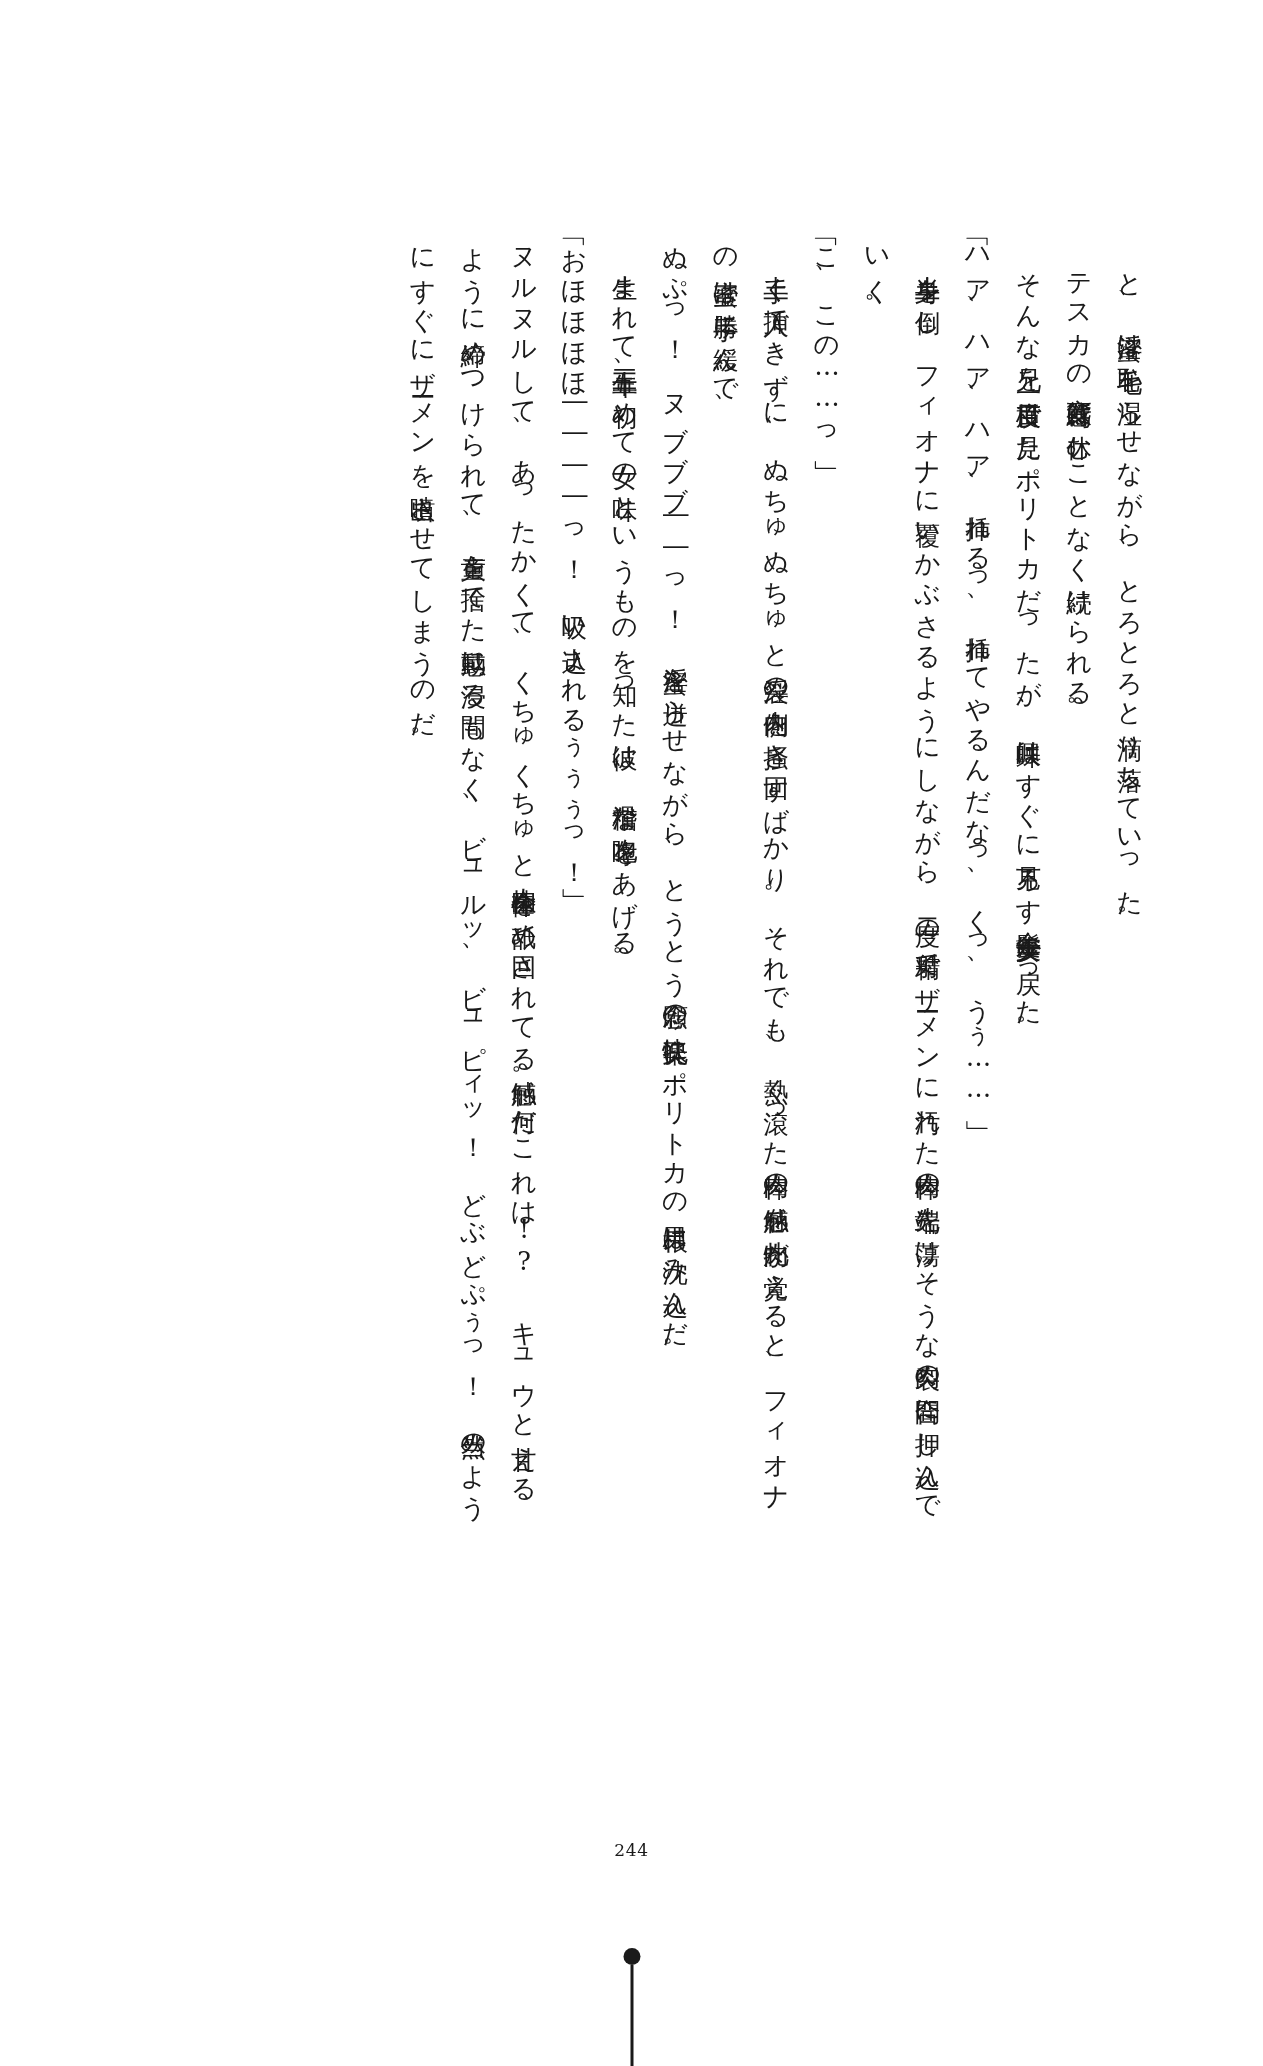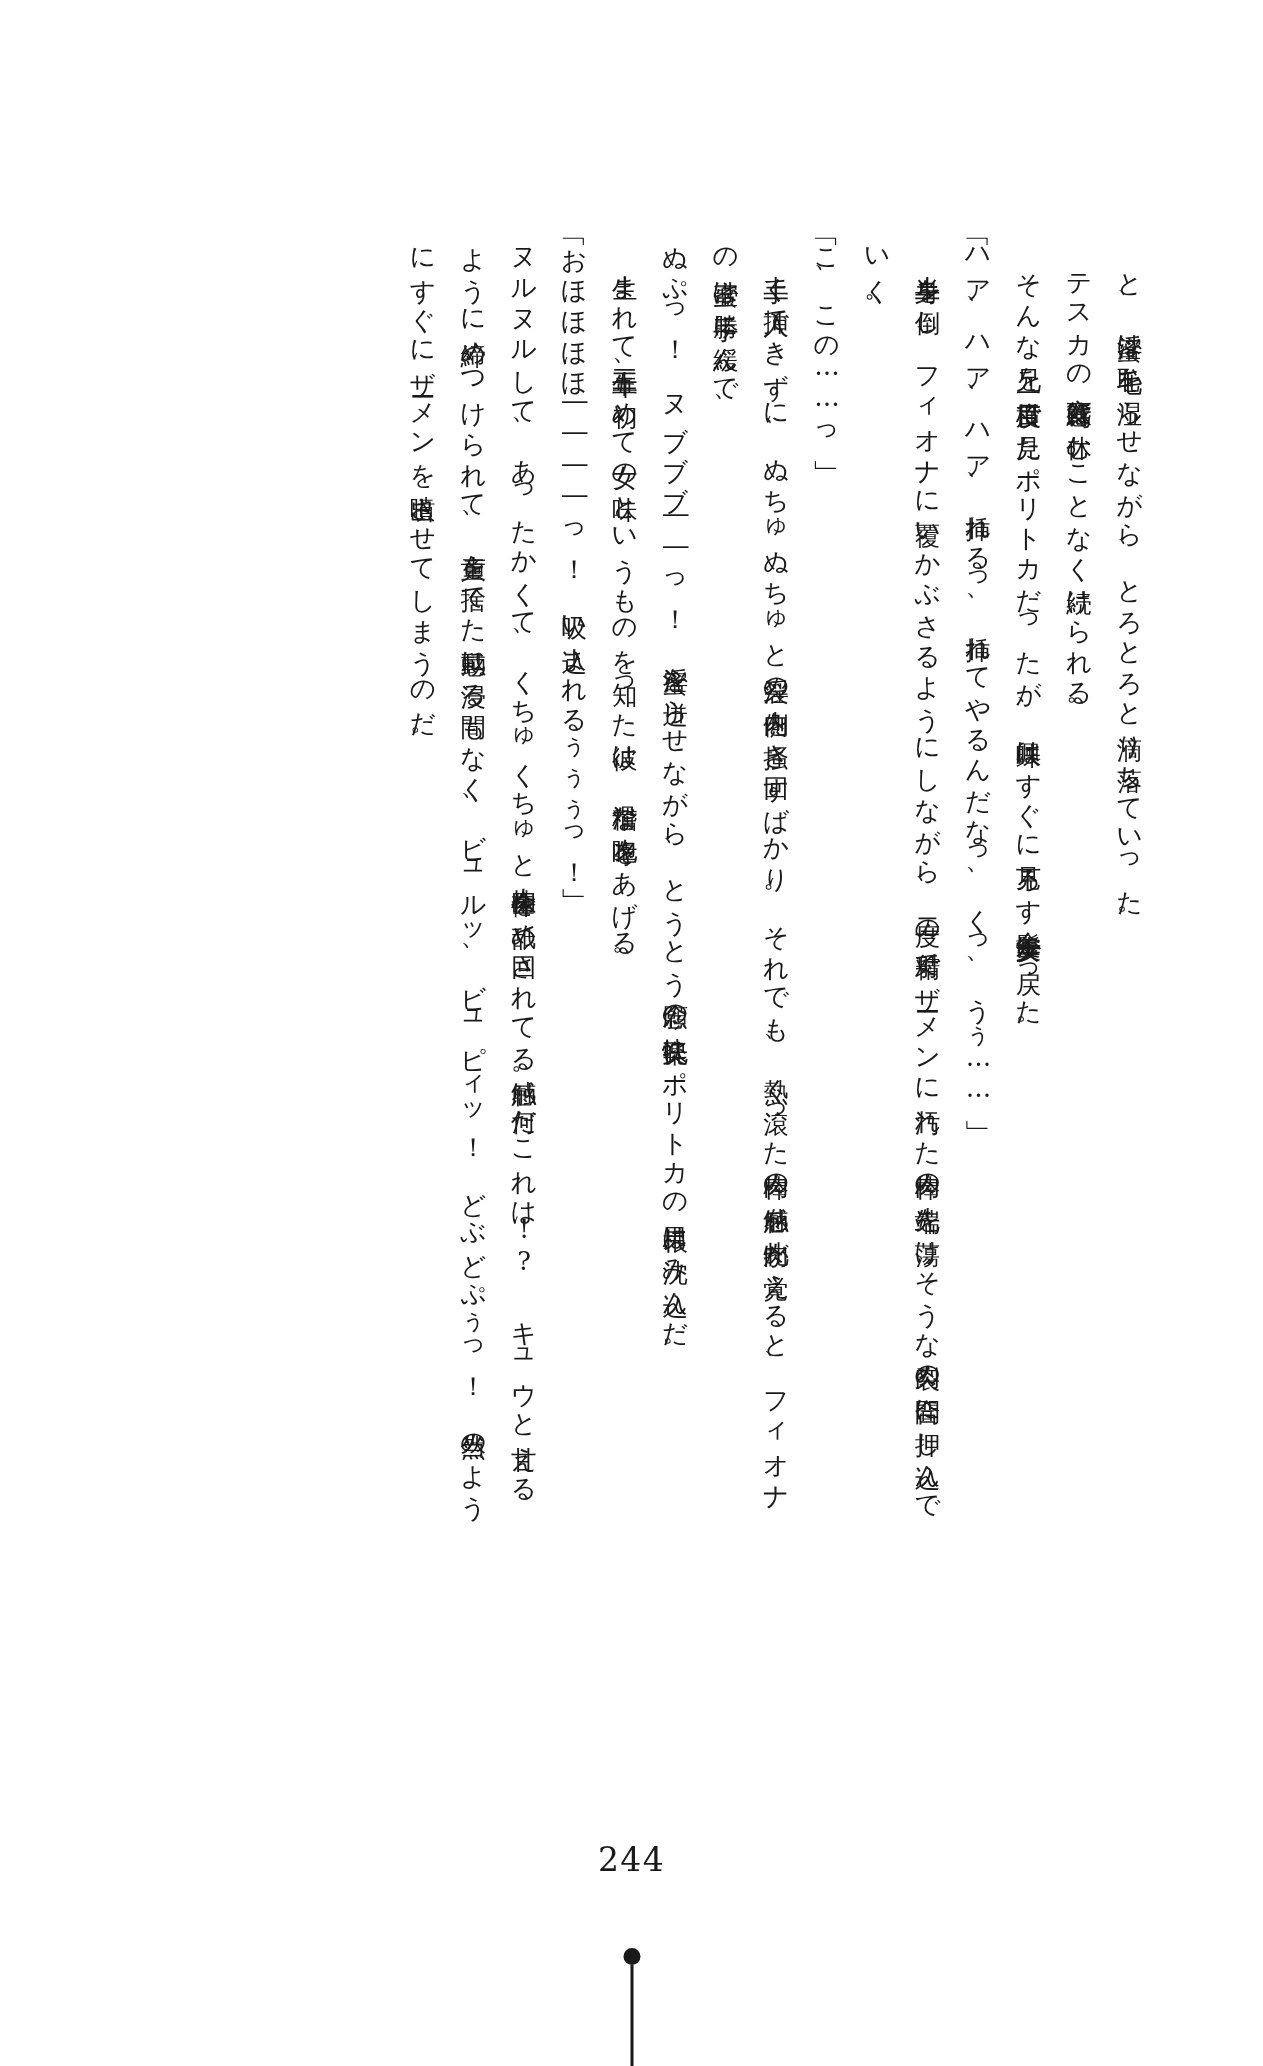--- a/index.html
+++ b/index.html
@@ -49,21 +49,21 @@
     text-indent: 0;
   }
 
   
   .page-number {
     position: absolute;
     left: 0;
     right: 0;
     top: 1840px;
     text-align: center;
-    font-size: 33px;
+    font-size: 17px;
     letter-spacing: 0.04em;
     color: #1a1a1a;
     font-family: "DejaVu Serif", "Liberation Serif", serif;
   }
 
   
   .bottom-mark {
     position: absolute;
     left: 50%;
     top: 1948px;

